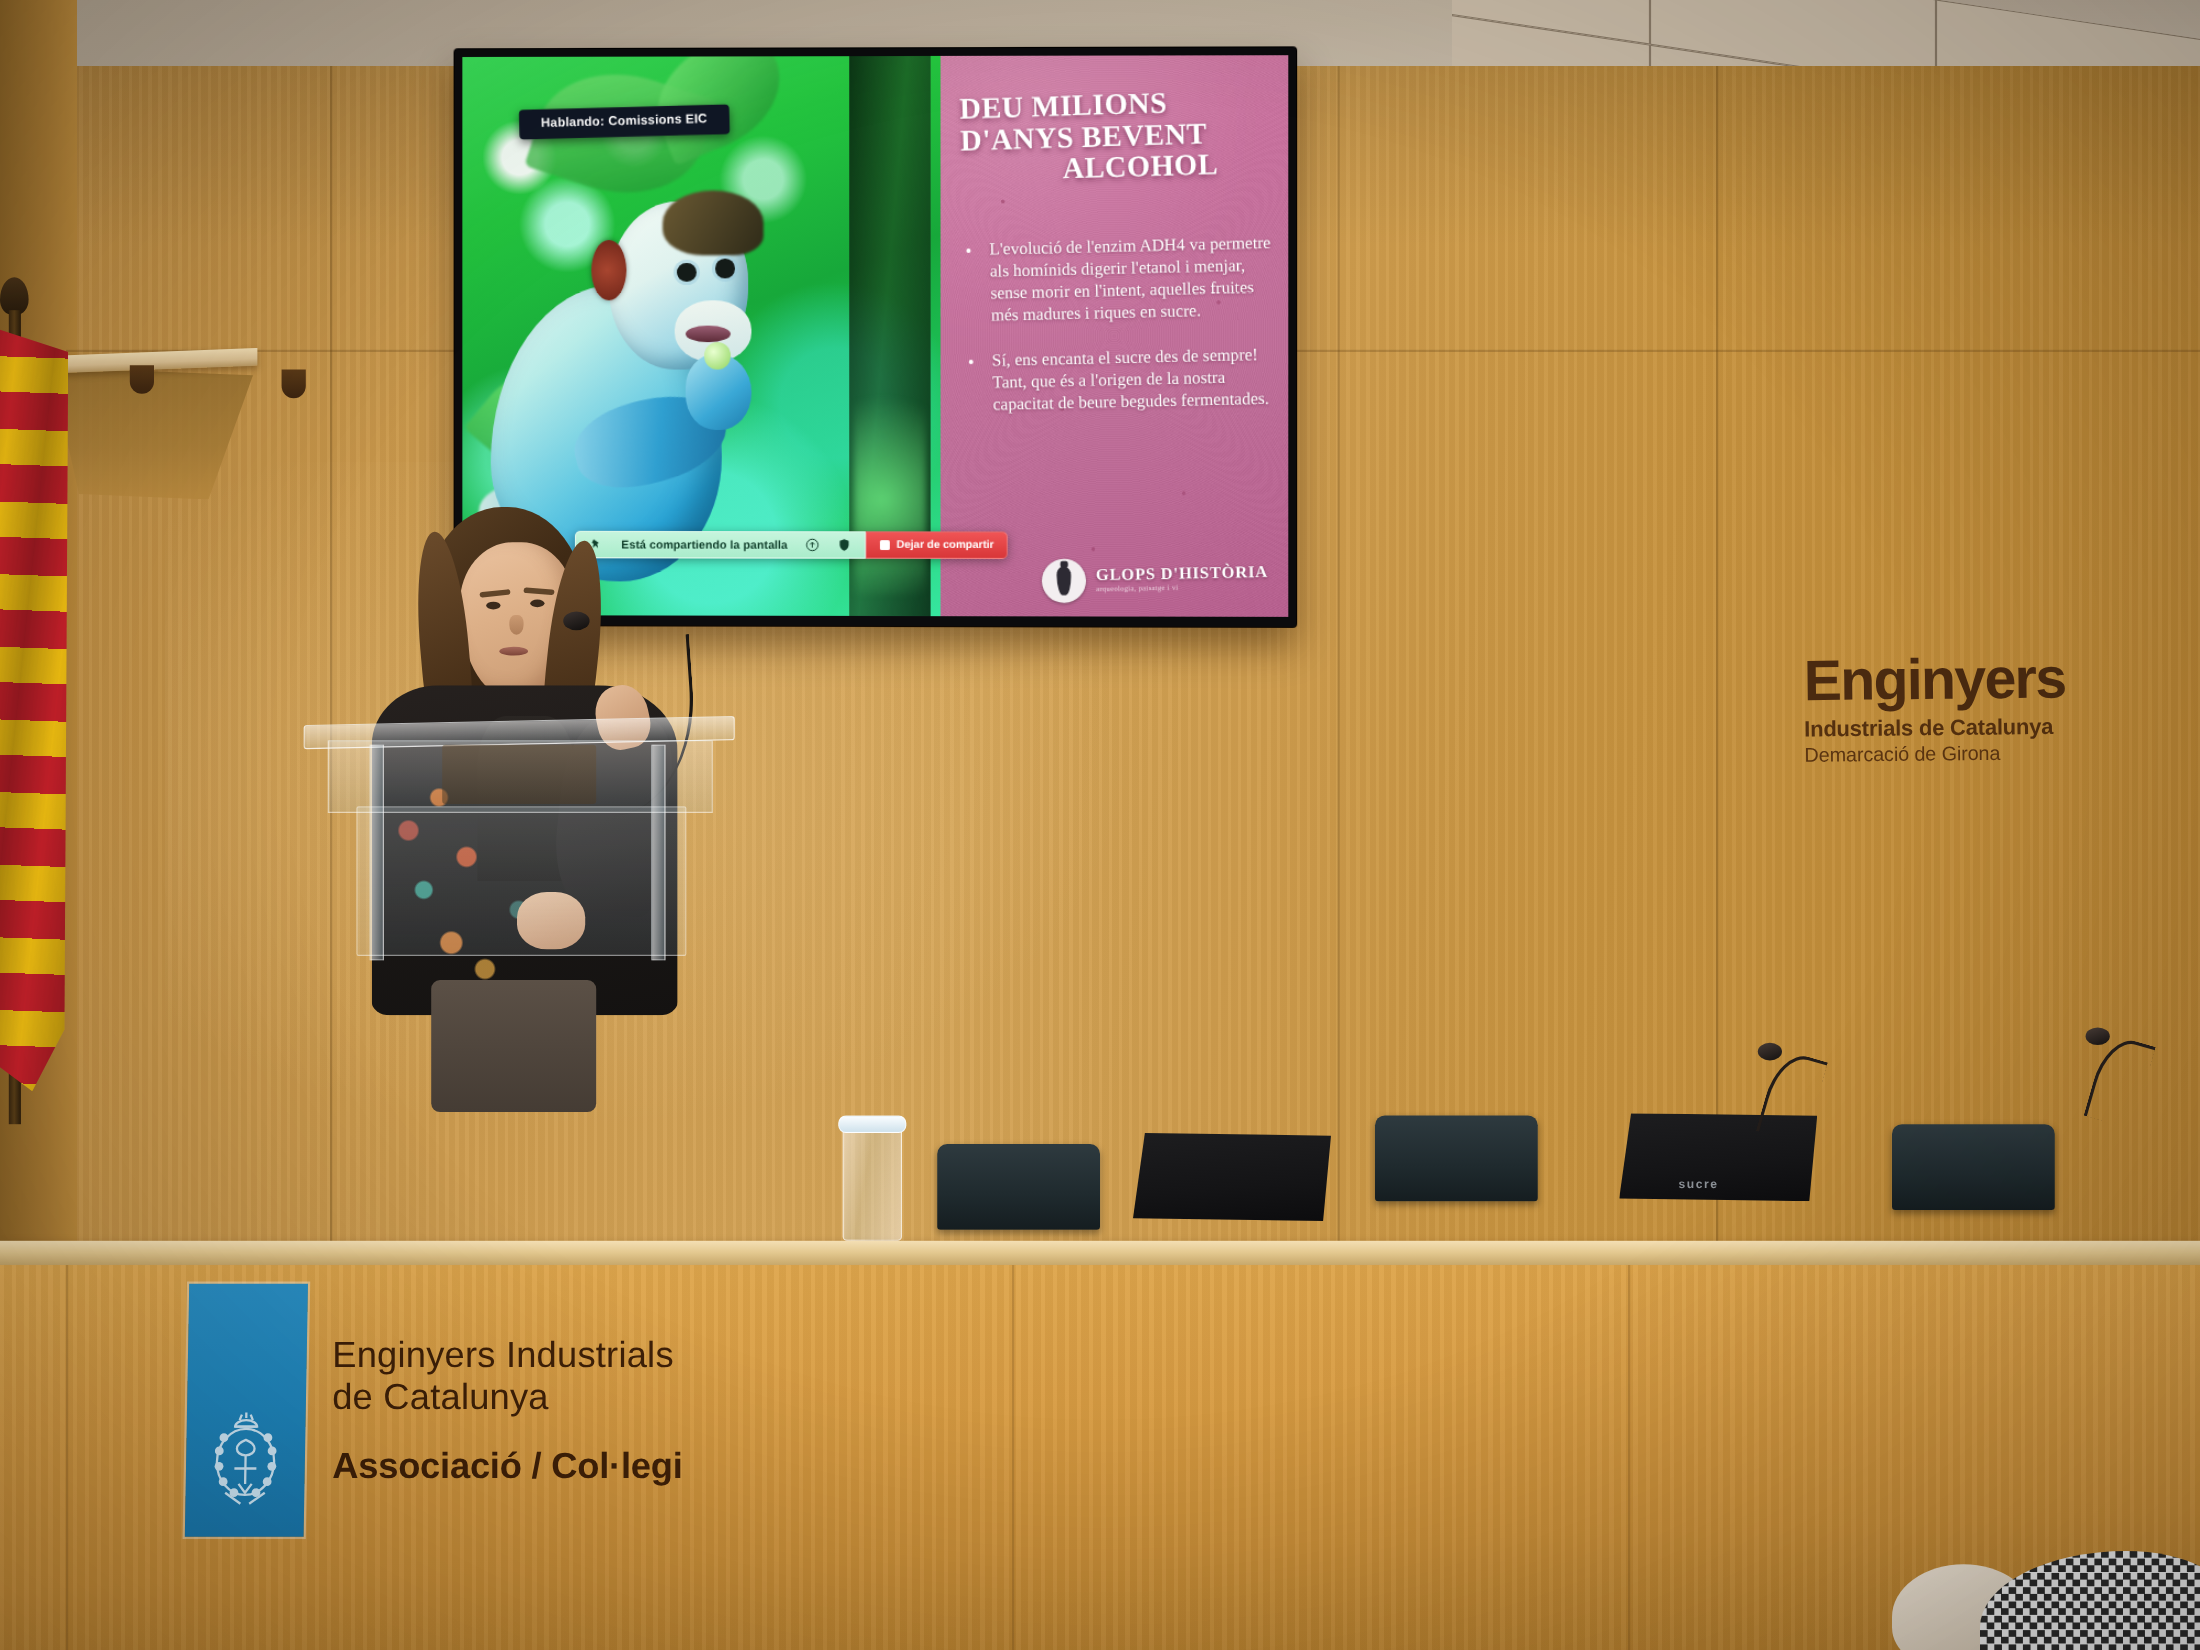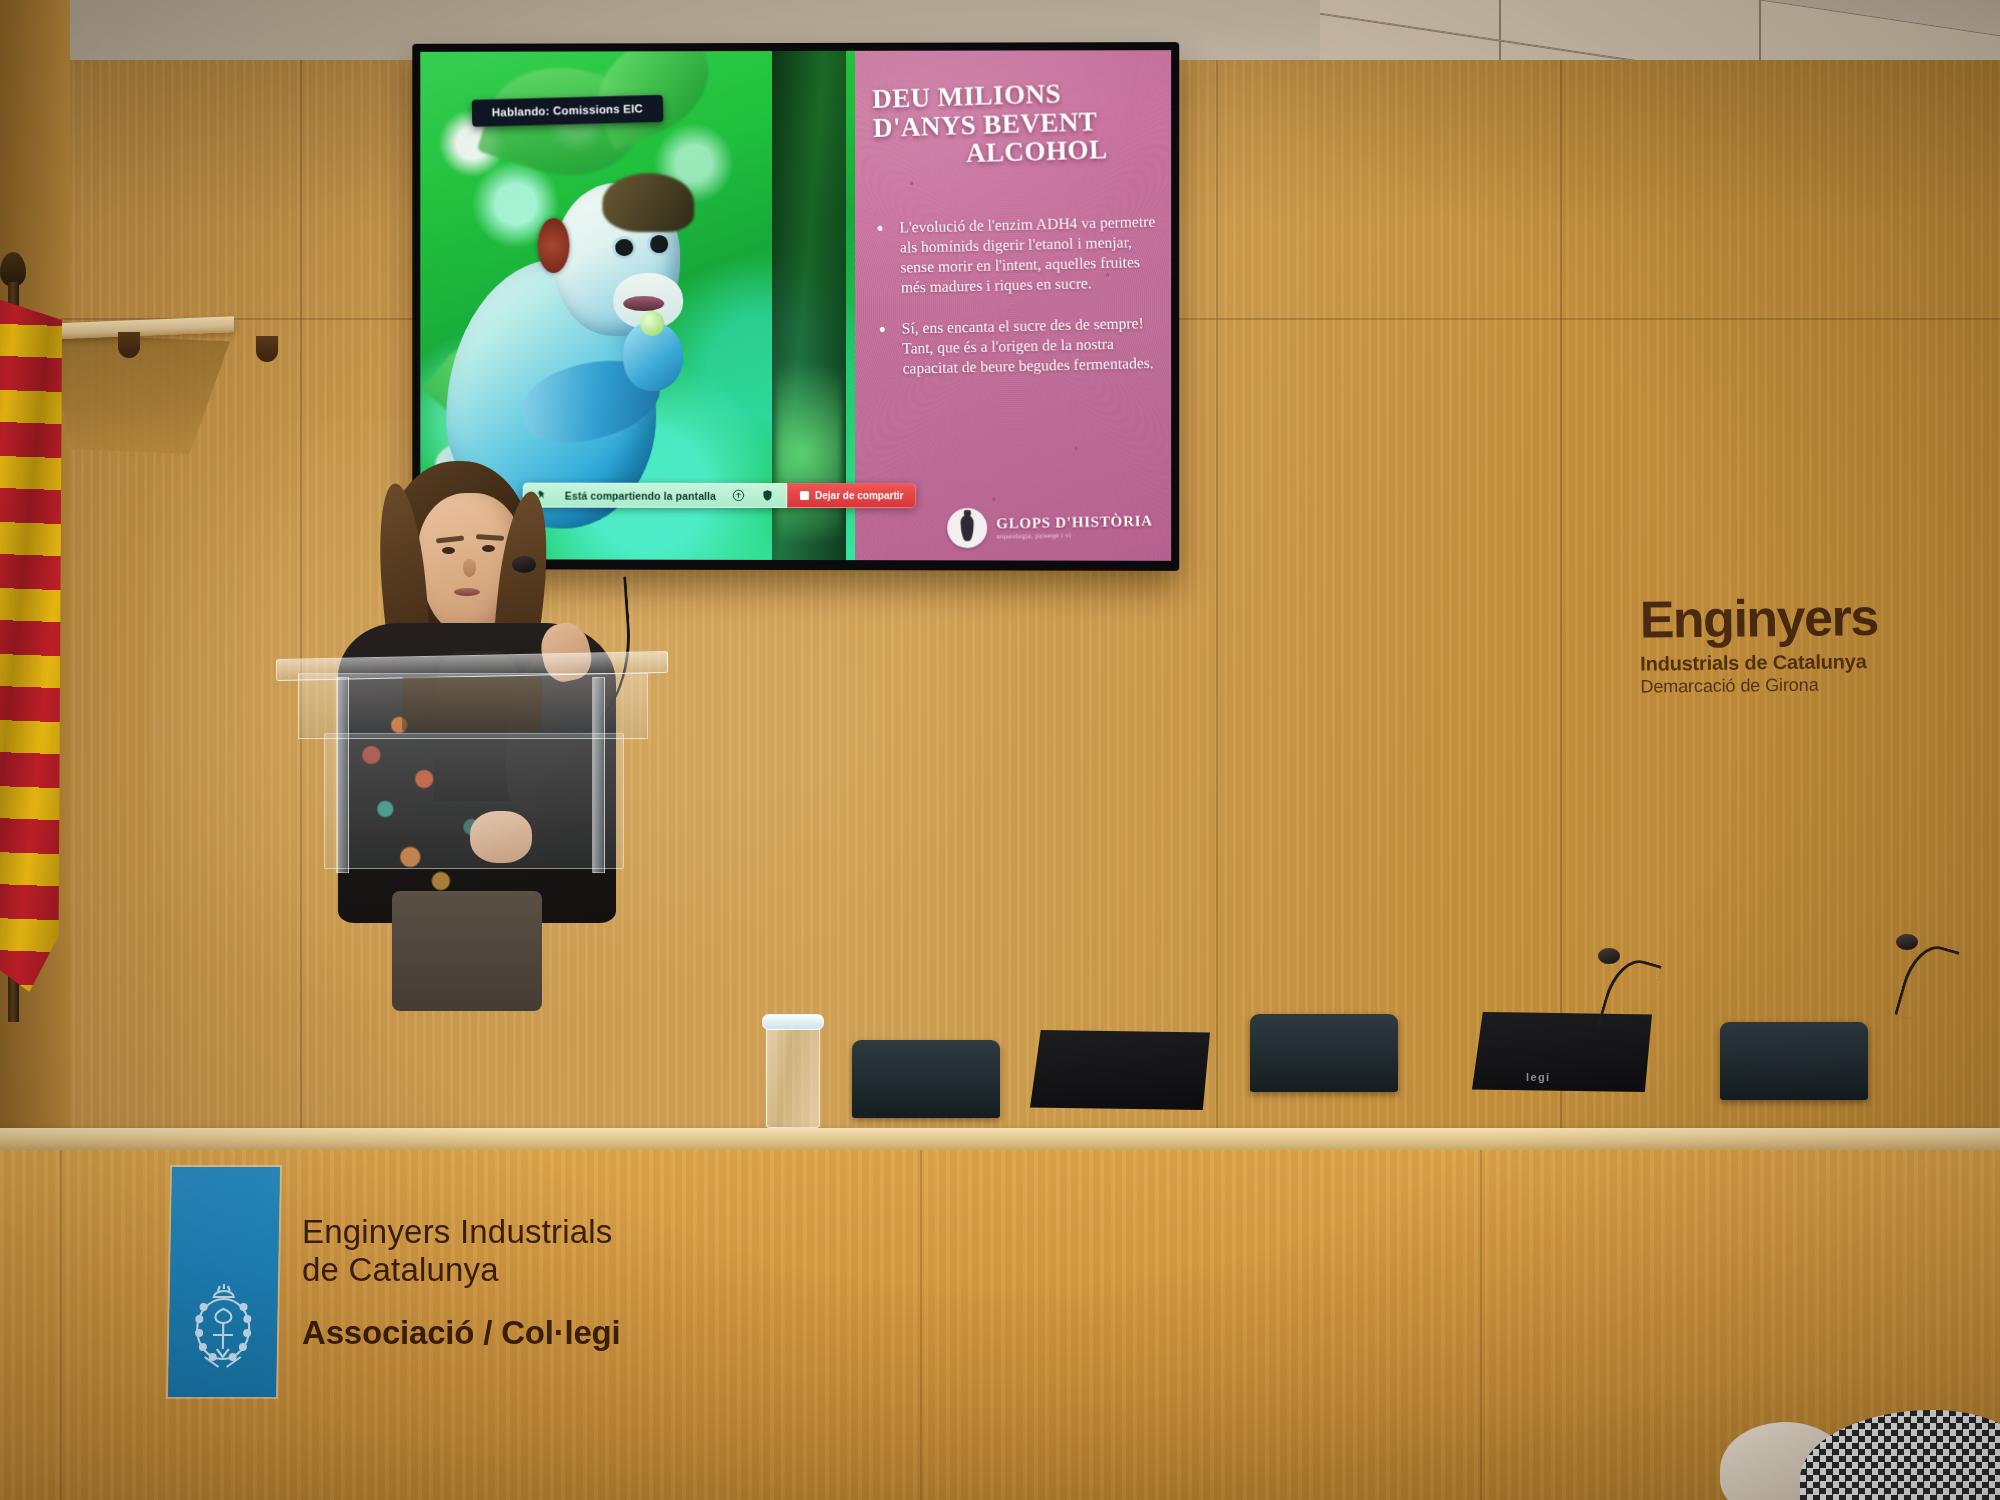--- a/index.html
+++ b/index.html
@@ -734,21 +734,21 @@
 
   <div class="chair" style="left:852px;top:1040px;"></div>
   <div class="chair" style="left:1250px;top:1014px;"></div>
   <div class="chair" style="left:1720px;top:1022px;"></div>
 
   <div class="laptop" style="left:1030px;top:1028px;">
     <div class="laptop-lid"></div>
   </div>
   <div class="laptop" style="left:1472px;top:1010px;">
     <div class="laptop-lid"></div>
-    <div class="laptop-brand">legi</div>
+    <div class="laptop-brand">sucre</div>
   </div>
 
   <div class="gooseneck-mic" style="left:1600px;top:948px;">
     <div class="gn-arc"></div>
     <div class="gn-cap"></div>
   </div>
   <div class="gooseneck-mic" style="left:1898px;top:934px;">
     <div class="gn-arc"></div>
     <div class="gn-cap"></div>
   </div>

